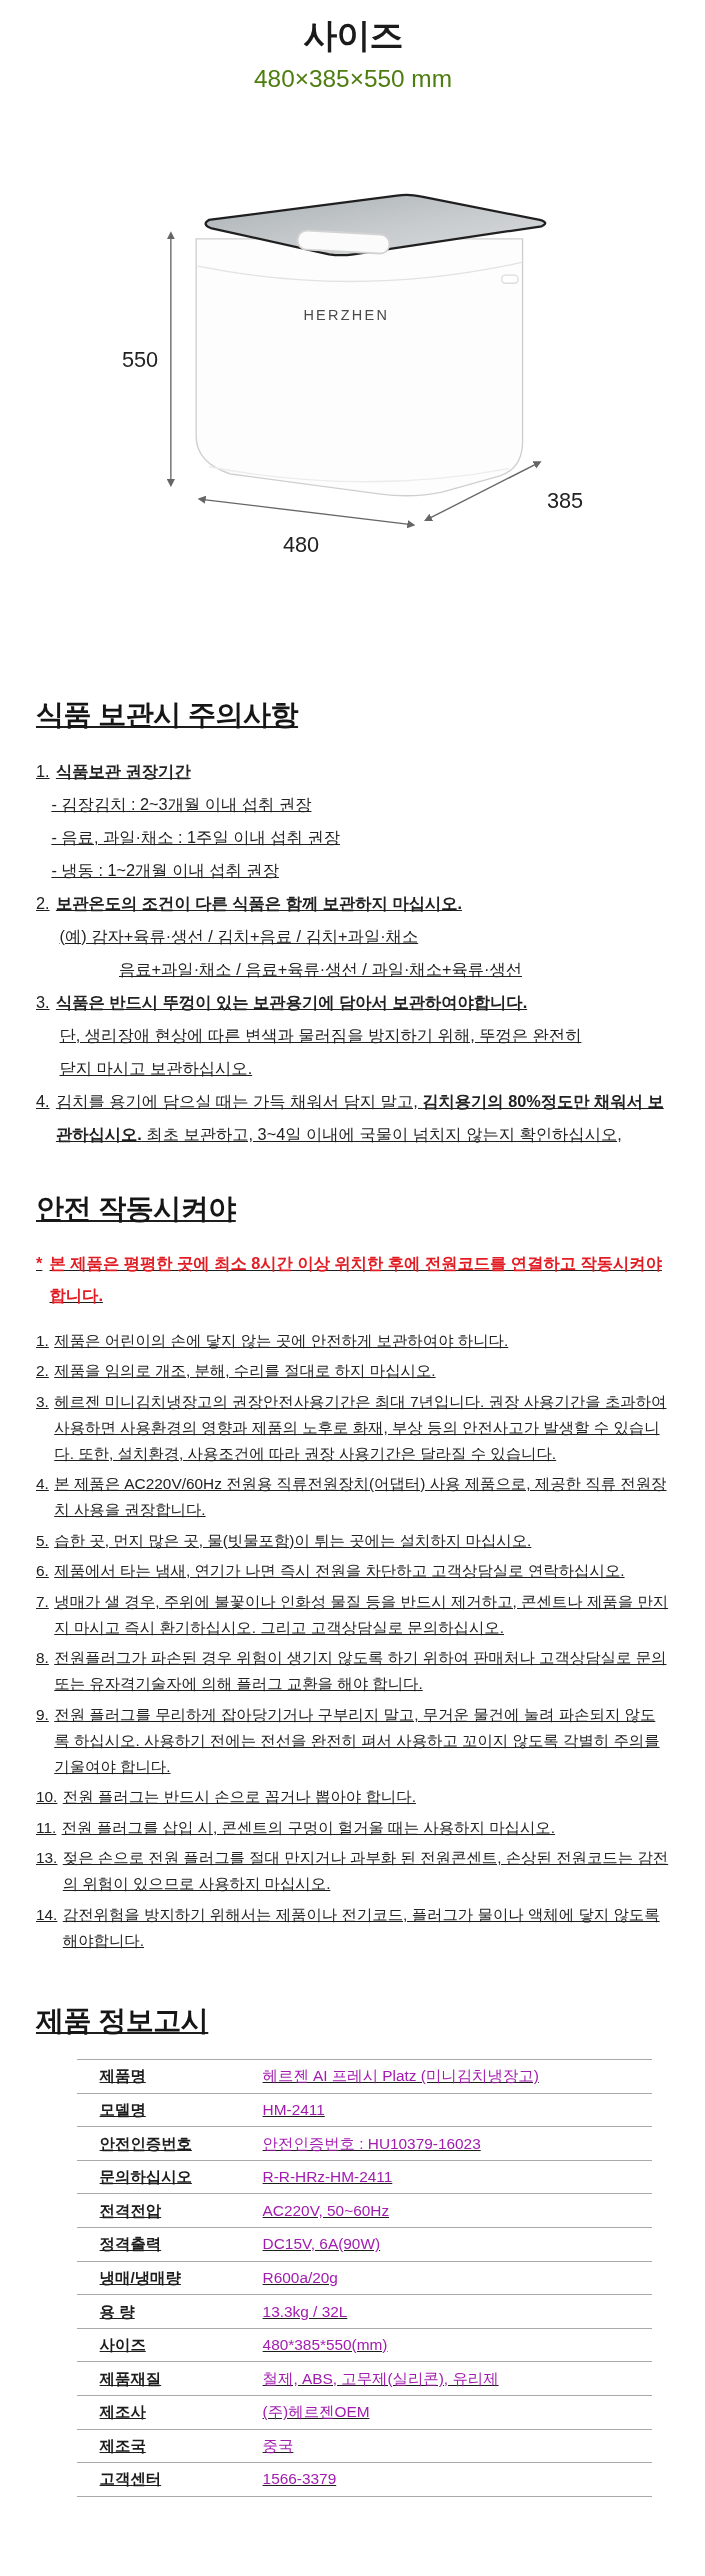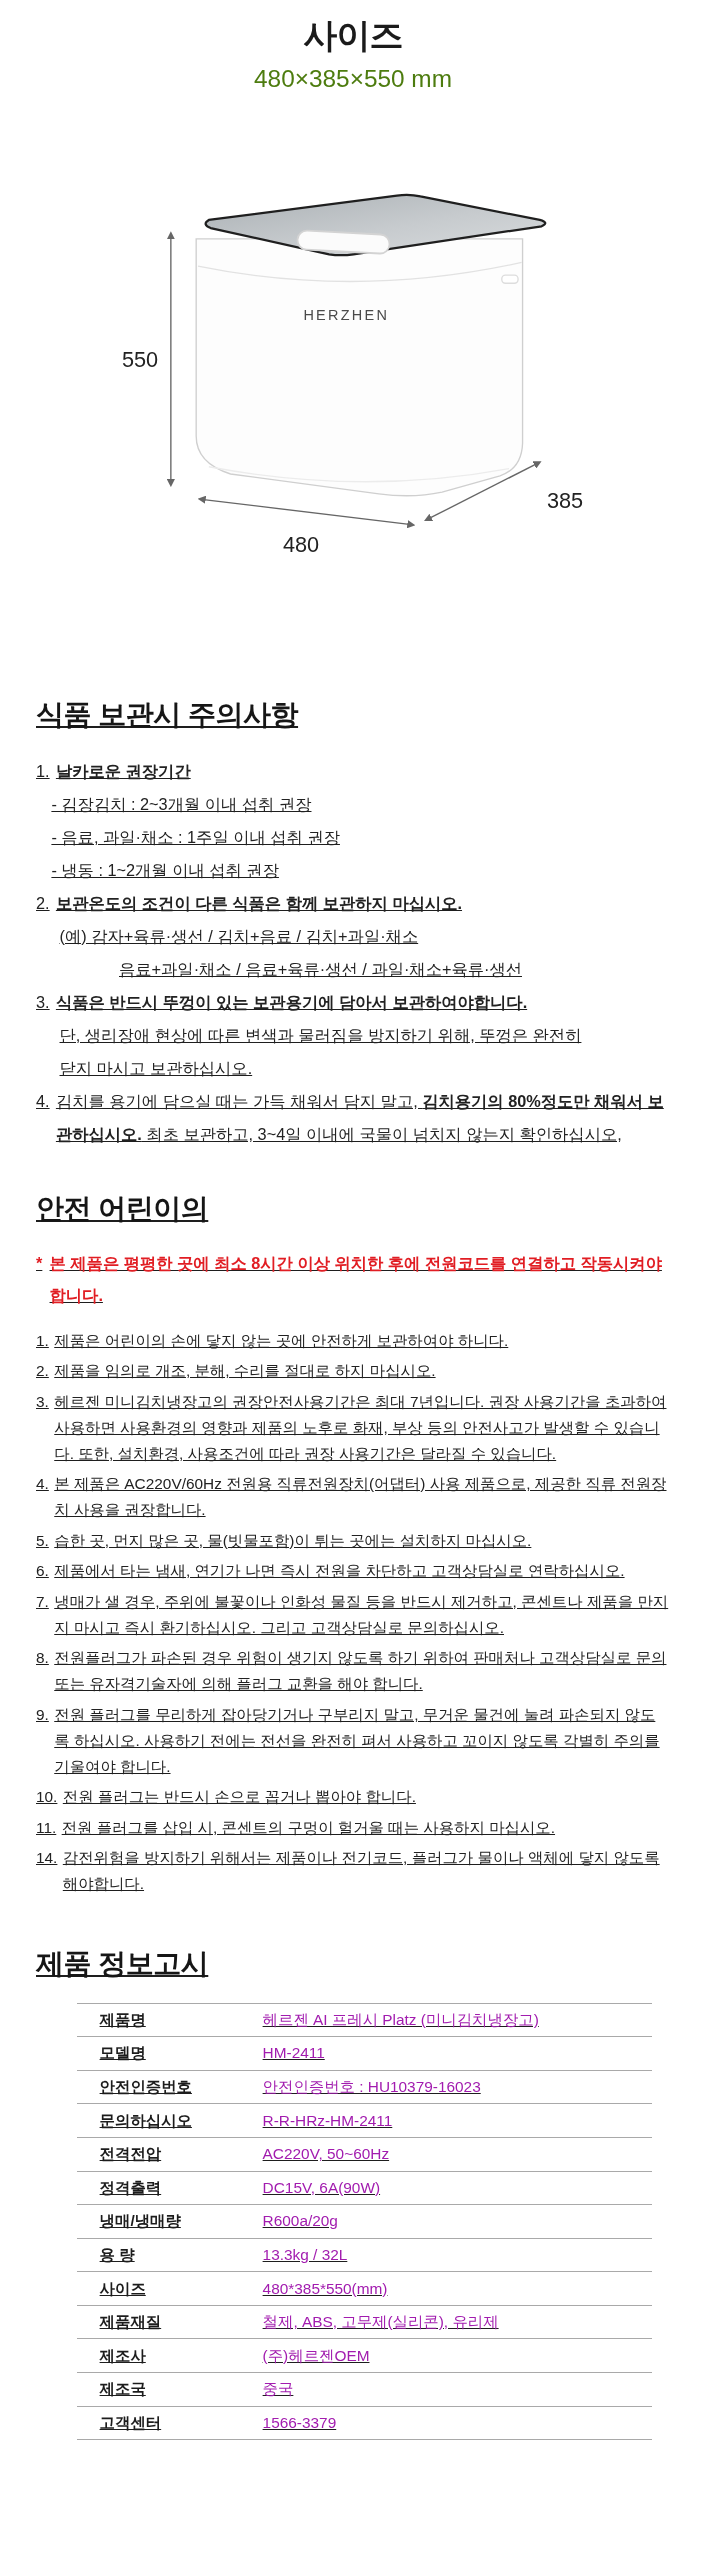--- a/index.html
+++ b/index.html
@@ -126,21 +126,21 @@
       <text x="484" y="424" text-anchor="start" font-size="24" fill="#222" font-family="Liberation Sans, sans-serif">385</text>
     </svg>
   </div>
 
   <div class="section food-section">
     <h2>식품 보관시 주의사항</h2>
     <div class="flist">
 
       <div class="fitem">
         <span class="n">1.</span>
-        <span class="t"><b>날카로운 권장기간</b></span>
+        <span class="t"><b>식품보관 권장기간</b></span>
       </div>
       <div class="fsub">- 김장김치 : 2~3개월 이내 섭취 권장</div>
       <div class="fsub">- 음료, 과일·채소 : 1주일 이내 섭취 권장</div>
       <div class="fsub">- 냉동 : 1~2개월 이내 섭취 권장</div>
 
       <div class="fitem">
         <span class="n">2.</span>
         <span class="t"><b>보관온도의 조건이 다른 식품은 함께 보관하지 마십시오.</b></span>
       </div>
       <div class="fsub note">(예) 감자+육류·생선 / 김치+음료 / 김치+과일·채소</div>
@@ -155,21 +155,21 @@
 
       <div class="fitem">
         <span class="n">4.</span>
         <span class="t"><span>김치를 용기에 담으실 때는 가득 채워서 담지 말고, </span><b>김치용기의 80%정도만 채워서 보관하십시오.</b><span> 최초 보관하고, 3~4일 이내에 국물이 넘치지 않는지 확인하십시오,</span></span>
       </div>
 
     </div>
   </div>
 
   <div class="section safety-section">
-    <h2>안전 어린이의</h2>
+    <h2>안전 작동시켜야</h2>
 
     <div class="warning">
       <span class="n">*</span>
       <span class="t">본 제품은 평평한 곳에 최소 8시간 이상 위치한 후에 전원코드를 연결하고 작동시켜야 합니다.</span>
     </div>
 
     <div class="slist">
       <div class="sitem">
           <span class="n">1.</span>
           <span class="t">제품은 어린이의 손에 닿지 않는 곳에 안전하게 보관하여야 하니다.</span>
@@ -208,20 +208,24 @@
         </div>
       <div class="sitem">
           <span class="n">10.</span>
           <span class="t">전원 플러그는 반드시 손으로 꼽거나 뽑아야 합니다.</span>
         </div>
       <div class="sitem">
           <span class="n">11.</span>
           <span class="t">전원 플러그를 삽입 시, 콘센트의 구멍이 헐거울 때는 사용하지 마십시오.</span>
         </div>
       <div class="sitem">
+          <span class="n">13.</span>
+          <span class="t">젖은 손으로 전원 플러그를 절대 만지거나 과부화 된 전원콘센트, 손상된 전원코드는 감전의 위험이 있으므로 사용하지 마십시오.</span>
+        </div>
+      <div class="sitem">
           <span class="n">14.</span>
           <span class="t">감전위험을 방지하기 위해서는 제품이나 전기코드, 플러그가 물이나 액체에 닿지 않도록 해야합니다.</span>
         </div>
     </div>
   </div>
 
   <div class="section info-section">
     <h2>제품 정보고시</h2>
 
     <div class="itable">

